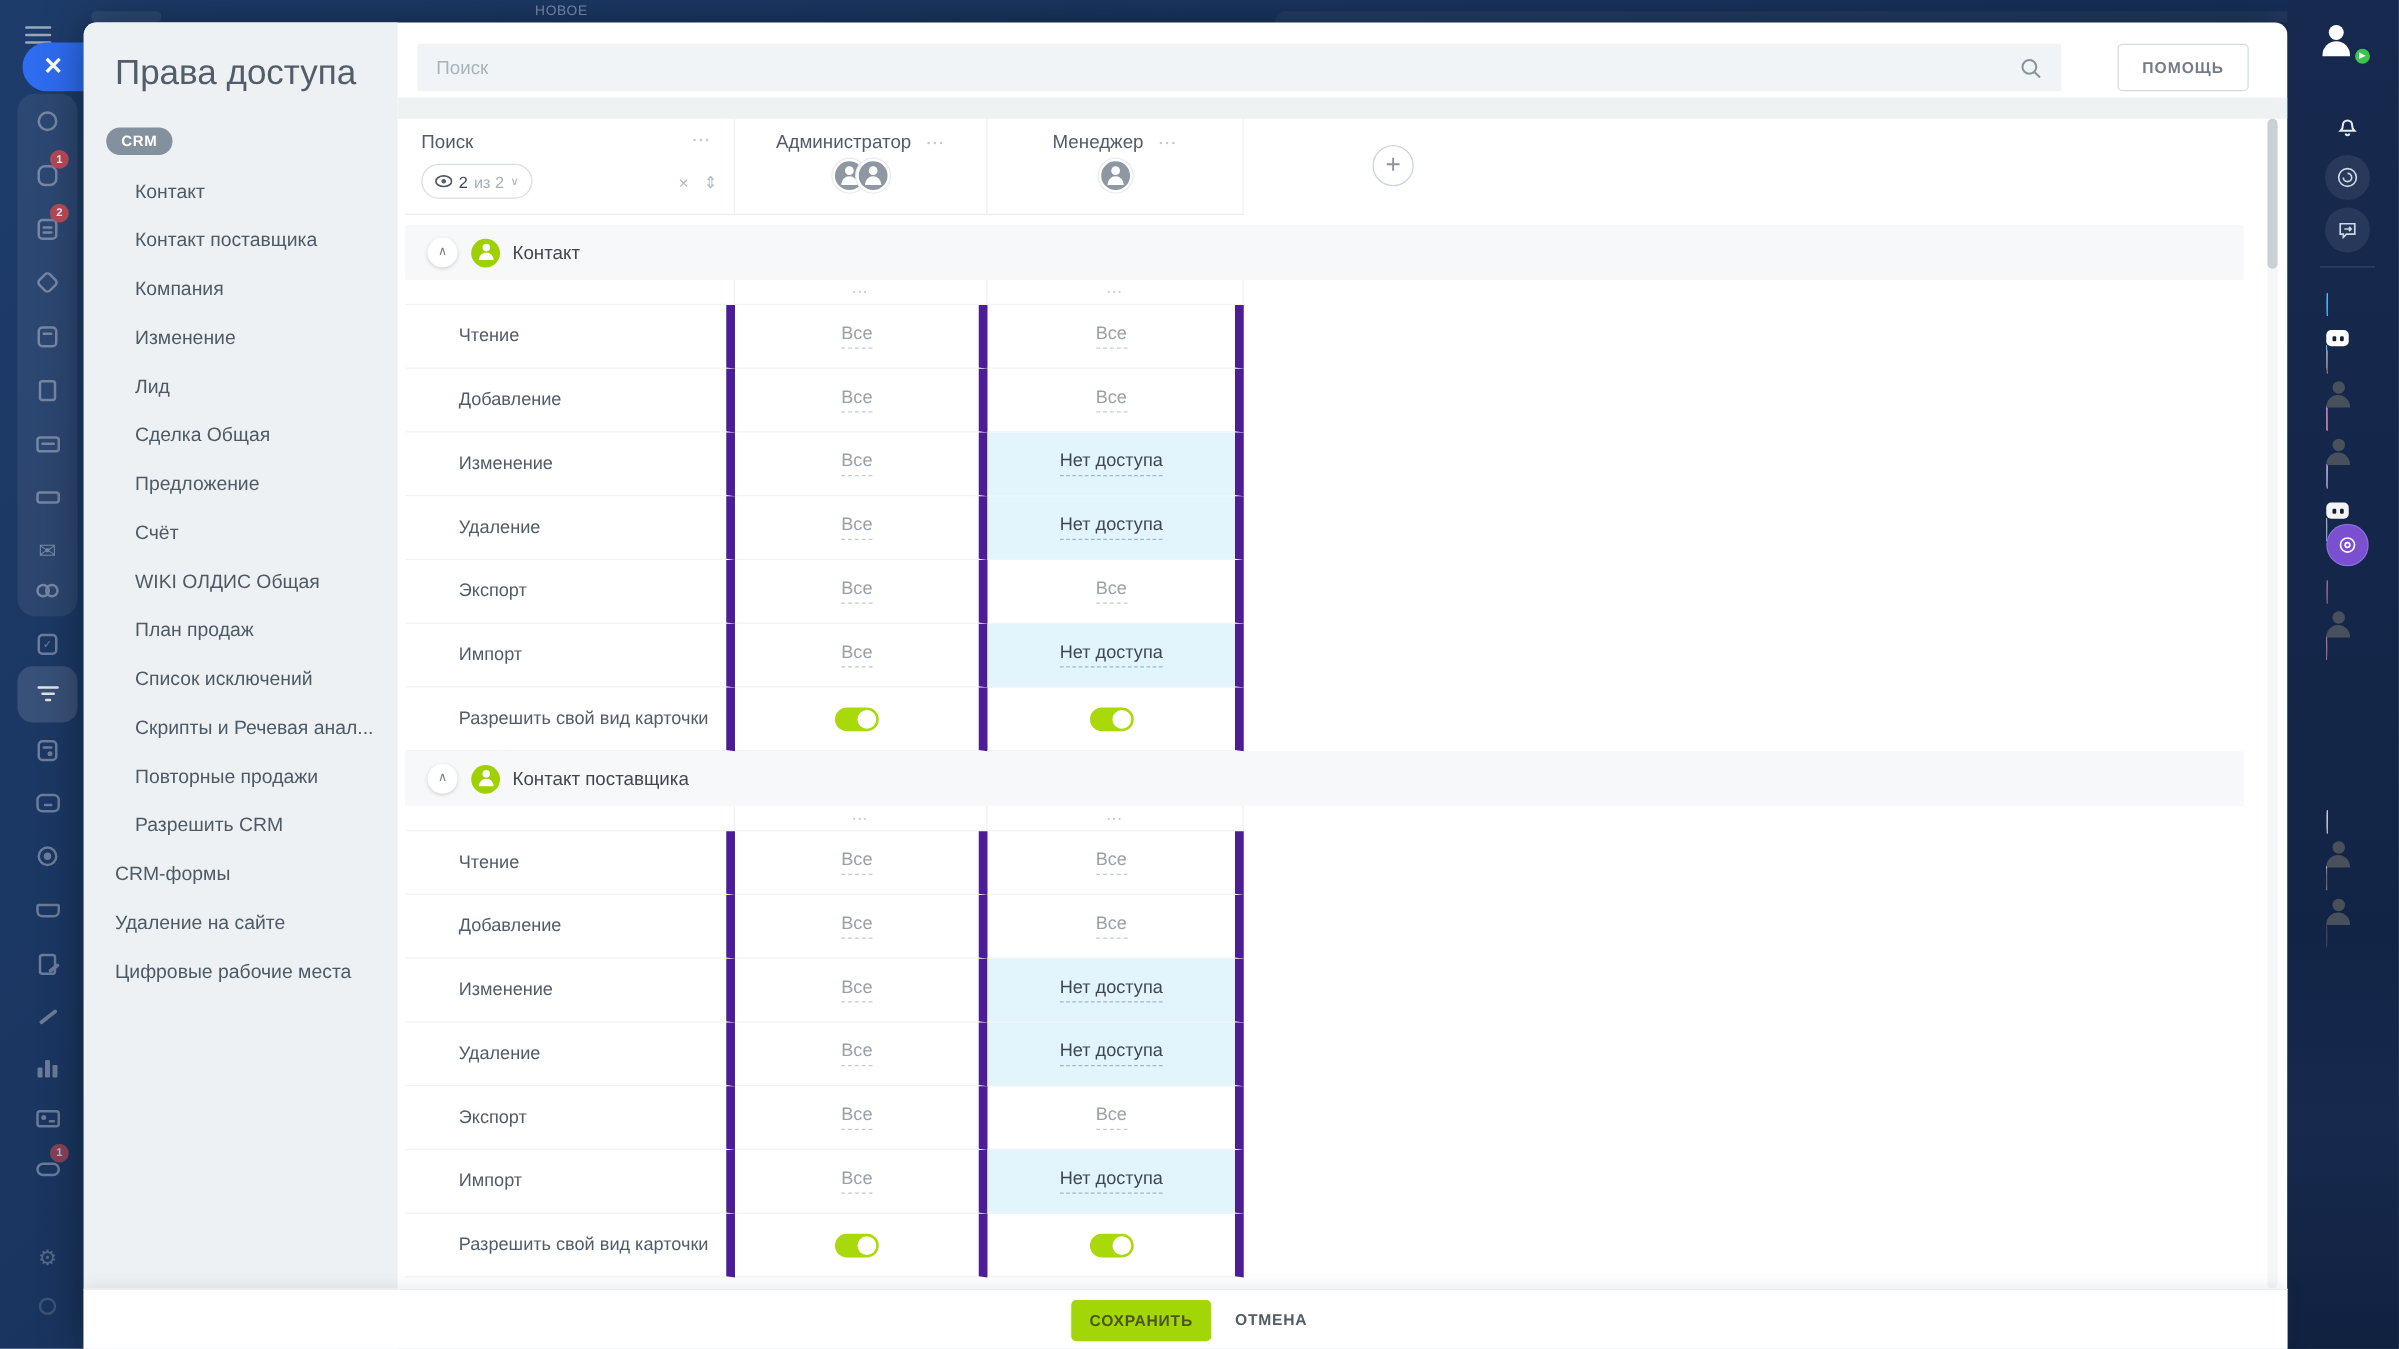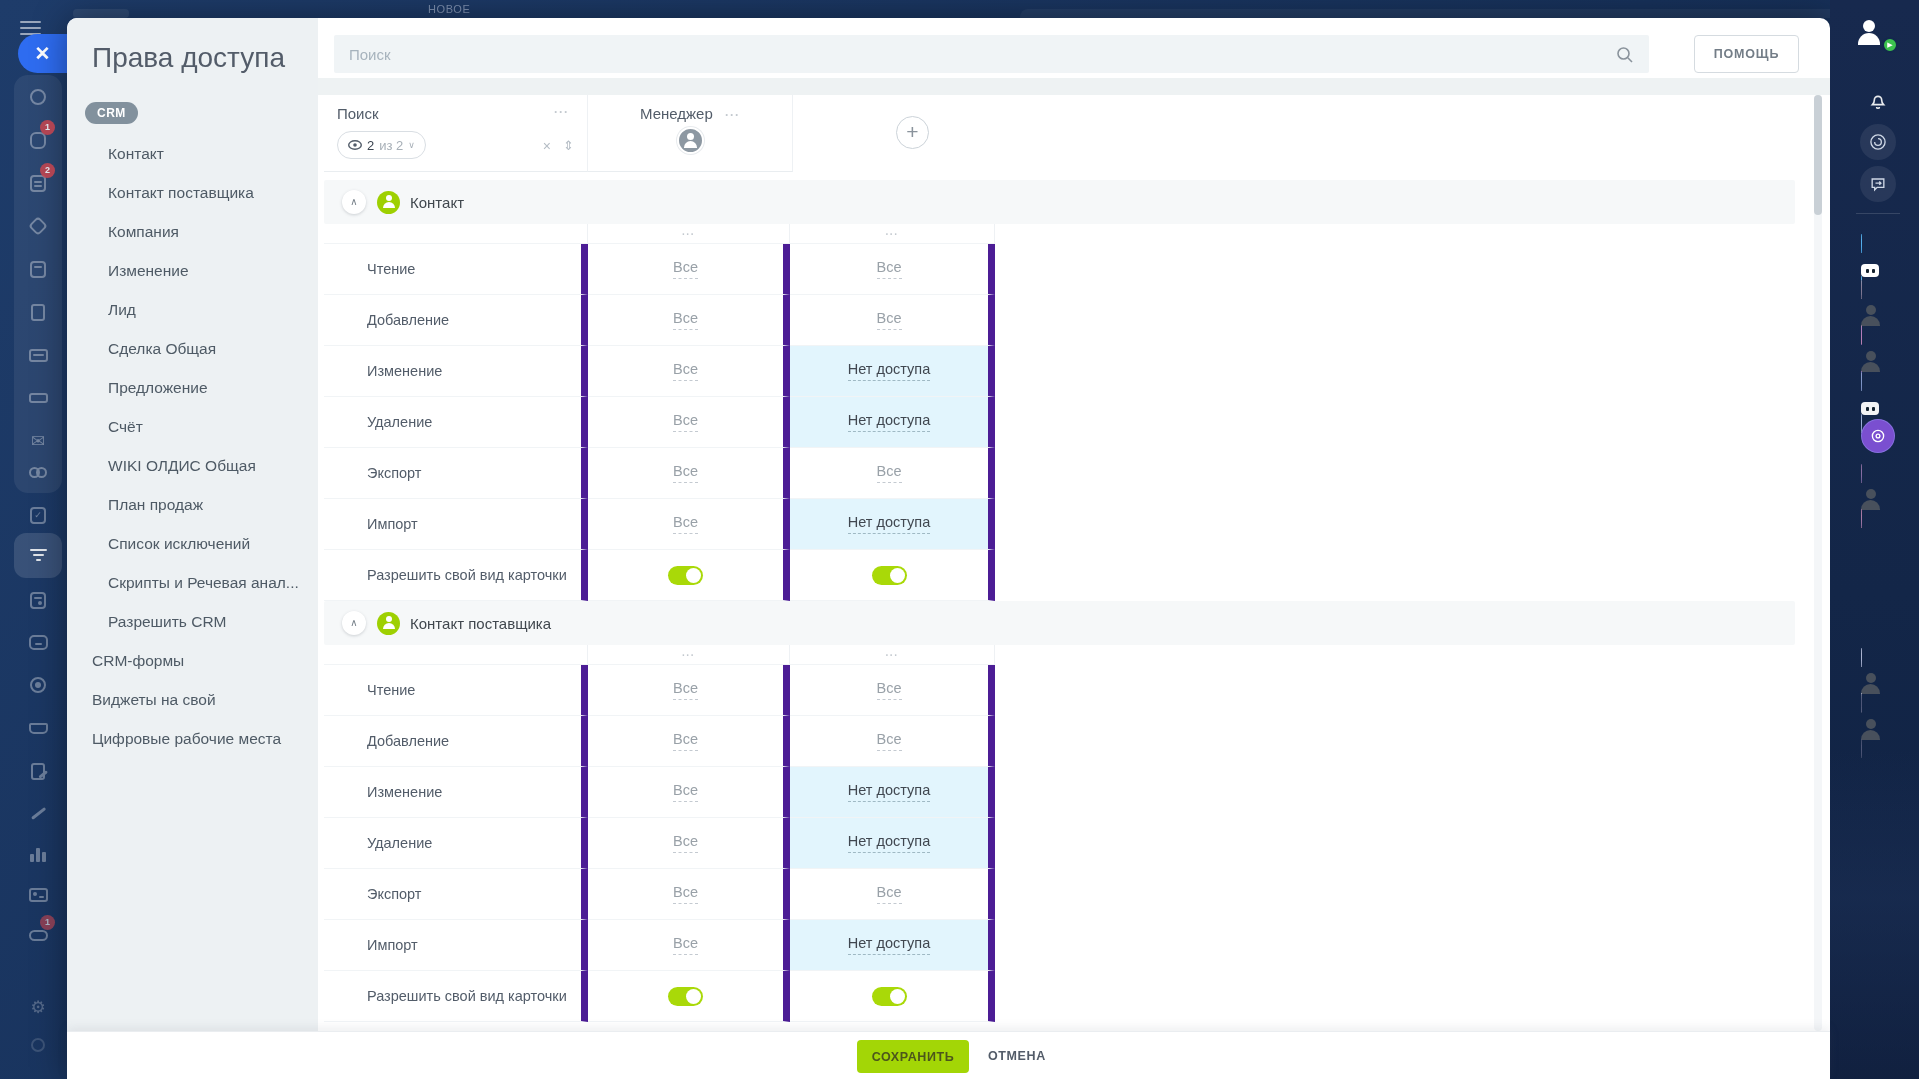--- a/index.html
+++ b/index.html
@@ -252,23 +252,24 @@
           <li class="indent">Компания</li>
           <li class="indent">Изменение</li>
           <li class="indent">Лид</li>
           <li class="indent">Сделка Общая</li>
           <li class="indent">Предложение</li>
           <li class="indent">Счёт</li>
           <li class="indent">WIKI ОЛДИС Общая</li>
           <li class="indent">План продаж</li>
           <li class="indent">Список исключений</li>
           <li class="indent">Скрипты и Речевая анал...</li>
+          <li class="indent">Повторные продажи</li>
           <li class="indent">Разрешить CRM</li>
           <li>CRM-формы</li>
-          <li>Виджеты на свой</li>
+          <li>Удаление на сайте</li>
           <li>Цифровые рабочие места</li>
       </ul>
     </div>
 
     <input class="search-input" placeholder="Поиск" style="">
     <span class="search-ic">
       <svg width="20" height="20" viewBox="0 0 20 20" fill="none" stroke="#8a939c" stroke-width="1.6">
           <circle cx="8.5" cy="8.5" r="5.5"></circle>
           <line x1="12.8" y1="12.8" x2="17" y2="17"></line>
         </svg>
@@ -289,20 +290,36 @@
                 <ellipse cx="7" cy="5" rx="6.3" ry="4.3" fill="none" stroke="#525c69" stroke-width="1.4"></ellipse>
                 <circle cx="7" cy="5" r="1.8" fill="#525c69"></circle>
               </svg>
             <span class="cnt">2</span>
             <span class="tot">из 2</span>
             <span class="chv">∨</span>
           </div>
           <span class="hx">×</span>
           <span class="hsort">⇕</span>
         </div>
+        <div class="c2 hcol">
+          <div class="hname">
+            <span>Администратор</span>
+            <span class="hdots">···</span>
+          </div>
+          <div class="avgrp">
+            <span class="av">
+                <span class="p-head"></span>
+                <span class="p-body"></span>
+              </span>
+            <span class="av">
+                <span class="p-head"></span>
+                <span class="p-body"></span>
+              </span>
+          </div>
+        </div>
         <div class="c3 hcol">
           <div class="hname">
             <span>Менеджер</span>
             <span class="hdots">···</span>
           </div>
           <div class="avgrp">
             <span class="av">
                 <span class="p-head"></span>
                 <span class="p-body"></span>
               </span>

